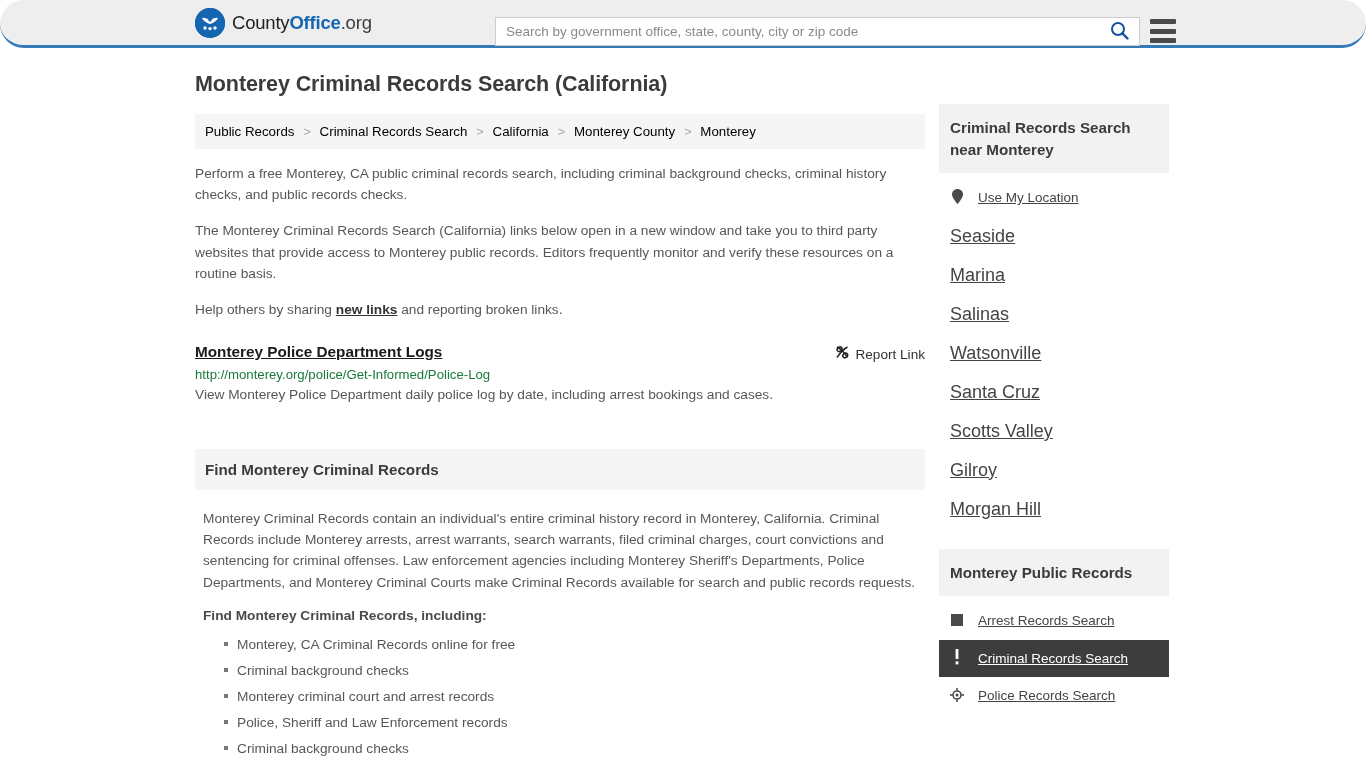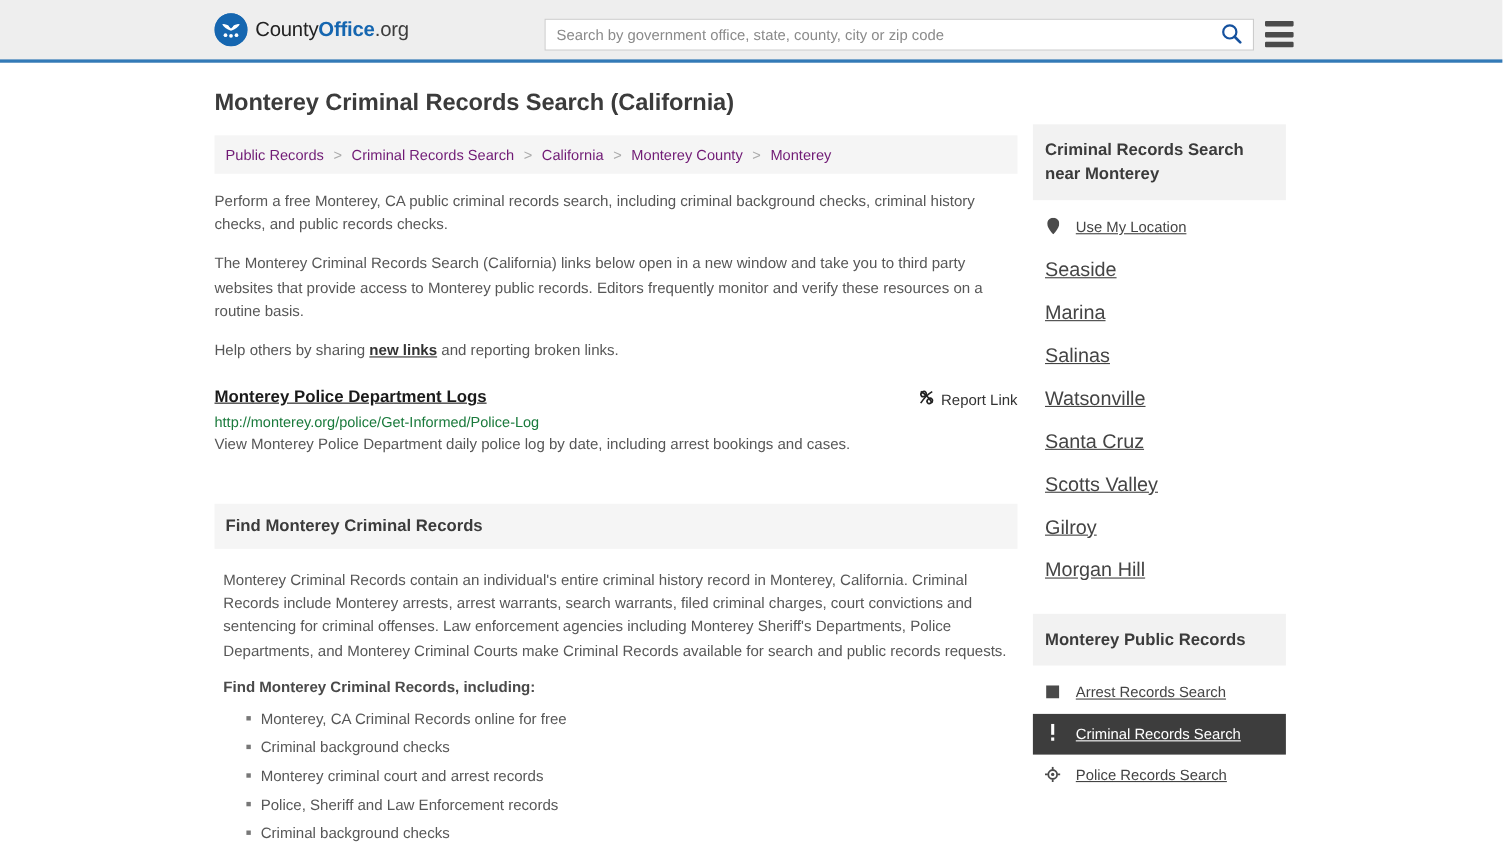--- a/index.html
+++ b/index.html
@@ -6,26 +6,27 @@
   html, body {
     margin: 0; padding: 0;
     width: 1366px; height: 768px;
     background: #ffffff;
     font-family: "Liberation Sans", sans-serif;
     overflow: hidden;
   }
 
   
   .site-header {
-    height: 57px;
+    height: 48px;
     background: #eeeeee;
     border-bottom: 3px solid #337ab7;
     display: flex;
     align-items: center;
     position: relative;
+    border-radius: 31px;
   }
   .logo-wrap {
     display: flex;
     align-items: center;
     margin-left: 195px;
     text-decoration: none;
     gap: 7px;
   }
   .logo-mark {
     width: 30px; height: 30px;
@@ -114,21 +115,21 @@
   }
 
   .breadcrumb {
     background: #f5f5f5;
     padding: 10px 10px;
     font-size: 13.3px;
     color: #777;
     margin-bottom: 14px;
   }
   .breadcrumb a {
-    color: #701a75;
+    color: #000000;
     text-decoration: none;
   }
   .breadcrumb .sep { color: #aaa; margin: 0 5px; }
 
   p.body-text {
     font-size: 13.7px;
     line-height: 1.55;
     color: #575757;
     margin: 0 0 15px 0;
   }

